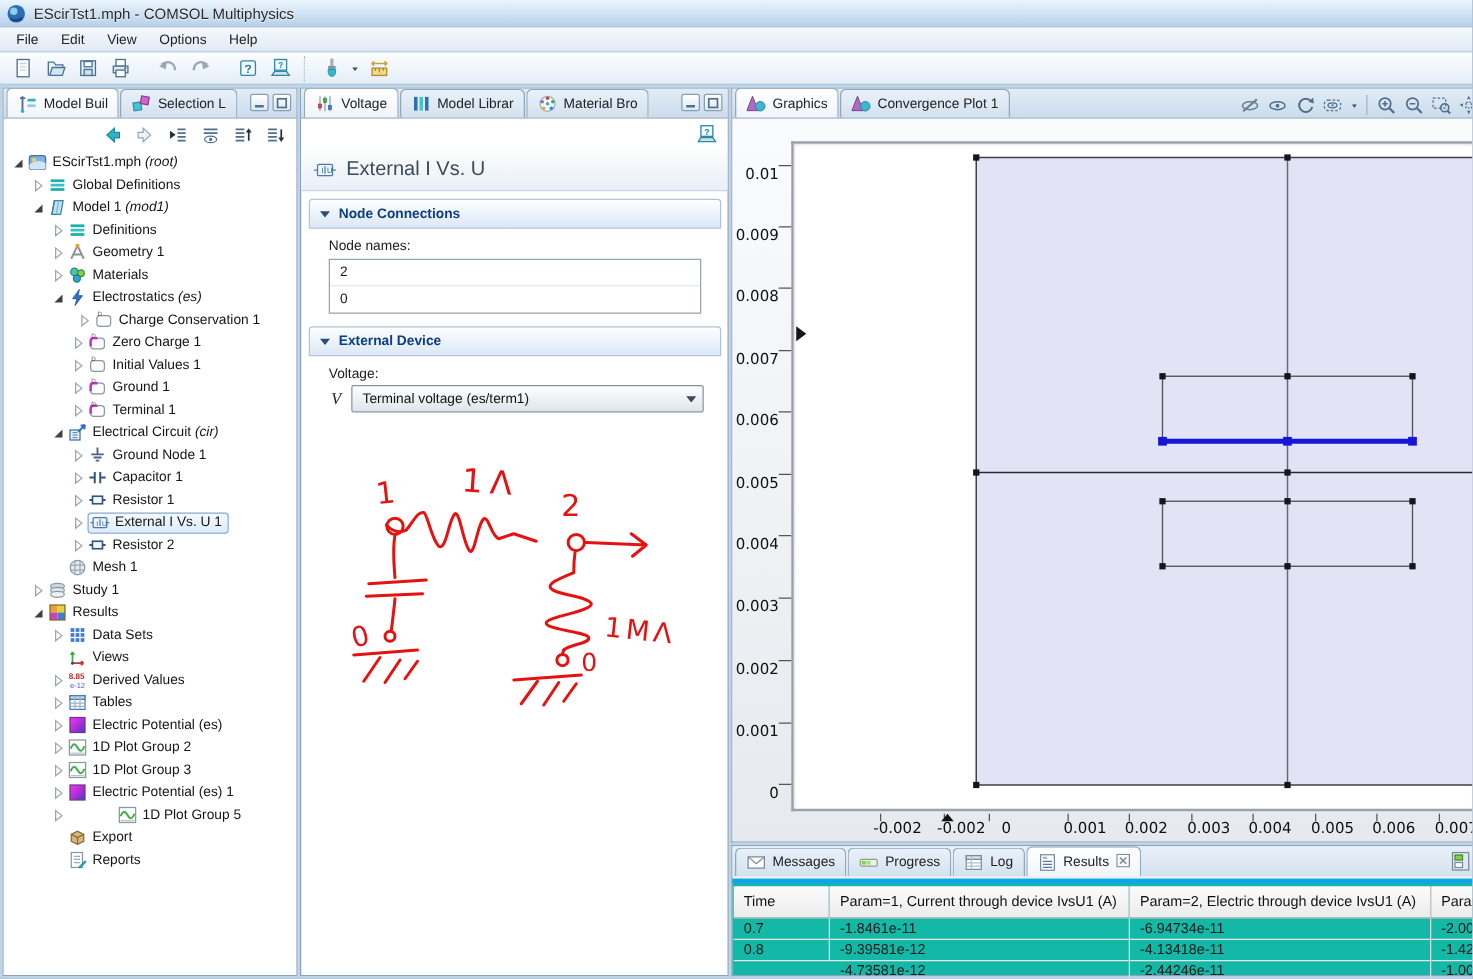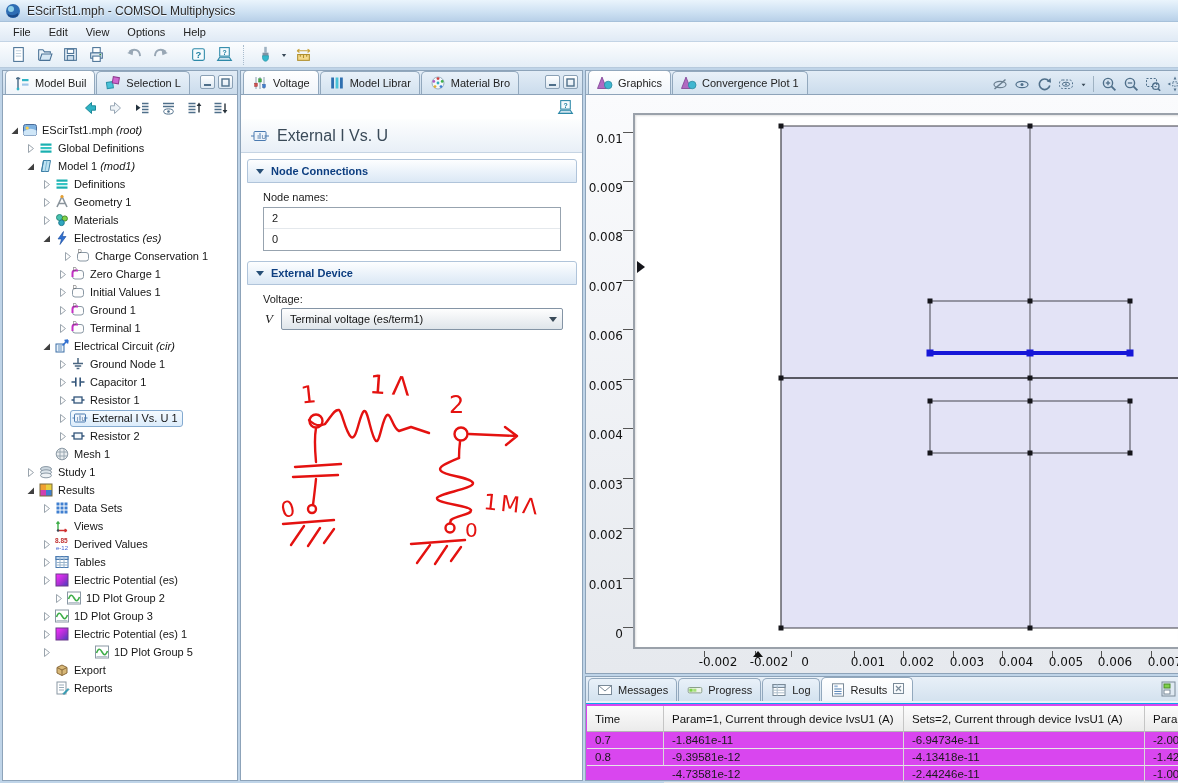--- a/index.html
+++ b/index.html
@@ -81,21 +81,21 @@
   .plot { position:absolute; left:0; top:24px; right:0; bottom:0;
     background:linear-gradient(180deg,#fafbfd,#e6e9ee); overflow:hidden; }
   .pframe { position:absolute; left:47px; top:18px; right:0; height:536px;
     border:2px solid #9aa1aa; border-right:none; background:#fff; box-shadow:inset 1px 1px 2px rgba(0,0,0,.12); }
   .ytick { position:absolute; width:10px; height:1px; background:#555; }
   .ylab { position:absolute; width:40px; text-align:right; font-family:"DejaVu Sans",sans-serif; font-size:12px; color:#111; }
   .xtick { position:absolute; width:1px; height:6px; background:#555; }
   .xlab { position:absolute; font-family:"DejaVu Sans",sans-serif; font-size:12px; color:#111; transform:translateX(-50%); }
   .axmark-up { position:absolute; width:0; height:0; border-left:5px solid transparent; border-right:5px solid transparent; border-bottom:6px solid #111; }
   
-  .btm-table { position:absolute; left:0; top:26px; right:0; bottom:0; background:#d946ef; border-top:1px solid #0ea5e9; font-size:11.5px; }
+  .btm-table { position:absolute; left:0; top:26px; right:0; bottom:0; background:#14b8a6; border-top:4px solid #0ea5e9; font-size:11.5px; }
   .bth { position:absolute; top:2px; height:26px; line-height:26px; padding-left:8px;
     background:linear-gradient(180deg,#fcfcfc,#ebebeb); border-bottom:1px solid #b5b5b5; border-right:1px solid #c5c5c5;
     color:#111; white-space:nowrap; overflow:hidden; }
   .btc { position:absolute; height:17px; line-height:17px; padding-left:8px; border-right:1px solid #d9d9d9;
     border-bottom:1px solid #e6e6e6; white-space:nowrap; overflow:hidden; }
   .closebox { margin-left:6px; color:#5a6a78; font-size:11px; }
   .sketch { position:absolute; pointer-events:none; }
 </style>
 </head>
 <body>
@@ -588,21 +588,21 @@
                     <stop offset="0" stop-color="#ff30ff"></stop>
                     <stop offset=".6" stop-color="#a030d0"></stop>
                     <stop offset="1" stop-color="#4040c0"></stop>
                   </linearGradient>
                 </defs>
                 <rect x="2" y="2" width="12" height="12" fill="url(#pg)" stroke="#6a3a8a"></rect>
               </svg></span>
             <span class="tlabel">Electric Potential (es)</span>
           </span>
         </div>
-        <div class="trow" style="padding-left: 38px; margin-left: 12px;">
+        <div class="trow" style="padding-left: 38px;">
           <span class="caret"><svg width="11" height="11" viewBox="0 0 11 11">
               <polygon points="3.5,1.5 8.5,5.5 3.5,9.5" fill="#fdfdfd" stroke="#9aa4ad"></polygon>
             </svg></span>
           <span style="display: flex; align-items: center;">
             <span class="ticon"><svg width="16" height="16" viewBox="0 0 16 16">
                 <rect x="1.5" y="2" width="13" height="12" fill="#fff" stroke="#8a98a4"></rect>
                 <path d="M2.5 9 C4.5 4 6 4.5 8 8 C10 11.5 11.5 12 13.5 7" fill="none" stroke="#3fae49" stroke-width="1.6"></path>
                 <path d="M2.5 12.5 H13.5" stroke="#b8c4cc"></path>
               </svg></span>
             <span class="tlabel">1D Plot Group 2</span>
@@ -1004,21 +1004,21 @@
     <span style="position:absolute; right:2px; top:4px; width:16px; height:16px;">
       <svg width="16" height="16" viewBox="0 0 16 16">
           <rect x="2" y="1" width="13" height="14" fill="#dfe9f2" stroke="#7a8a98"></rect>
           <rect x="4" y="3" width="6" height="4" fill="#7fd24a" stroke="#4a8a2a"></rect>
           <rect x="4" y="9" width="6" height="4" fill="#fff" stroke="#7a8a98"></rect>
         </svg>
     </span>
     <div class="btm-table" id="btm-table">
         <div class="bth" style="left: 1px; width: 77px;">Time</div>
         <div class="bth" style="left: 78px; width: 240px;">Param=1, Current through device IvsU1 (A)</div>
-        <div class="bth" style="left: 318px; width: 241px;">Sets=2, Current through device IvsU1 (A)</div>
+        <div class="bth" style="left: 318px; width: 241px;">Param=2, Electric through device IvsU1 (A)</div>
         <div class="bth" style="left: 559px; width: 34px;">Param</div>
         <div class="btc" style="left: 1px; width: 77px; top: 28px;">0.7</div>
         <div class="btc" style="left: 78px; width: 240px; top: 28px;">-1.8461e-11</div>
         <div class="btc" style="left: 318px; width: 241px; top: 28px;">-6.94734e-11</div>
         <div class="btc" style="left: 559px; width: 34px; top: 28px;">-2.00</div>
         <div class="btc" style="left: 1px; width: 77px; top: 45px;">0.8</div>
         <div class="btc" style="left: 78px; width: 240px; top: 45px;">-9.39581e-12</div>
         <div class="btc" style="left: 318px; width: 241px; top: 45px;">-4.13418e-11</div>
         <div class="btc" style="left: 559px; width: 34px; top: 45px;">-1.42</div>
         <div class="btc" style="left: 1px; width: 77px; top: 62px; margin-top: 47px;">0.9</div>

